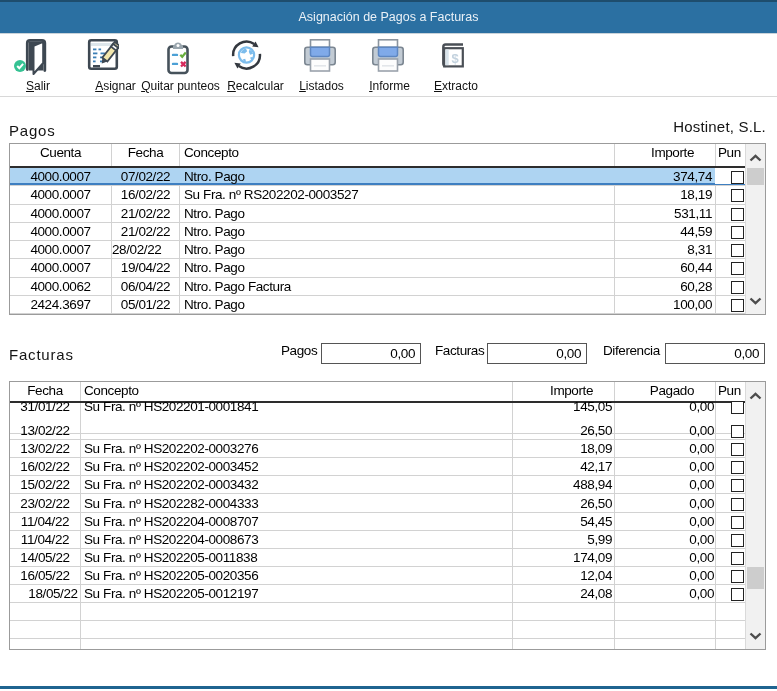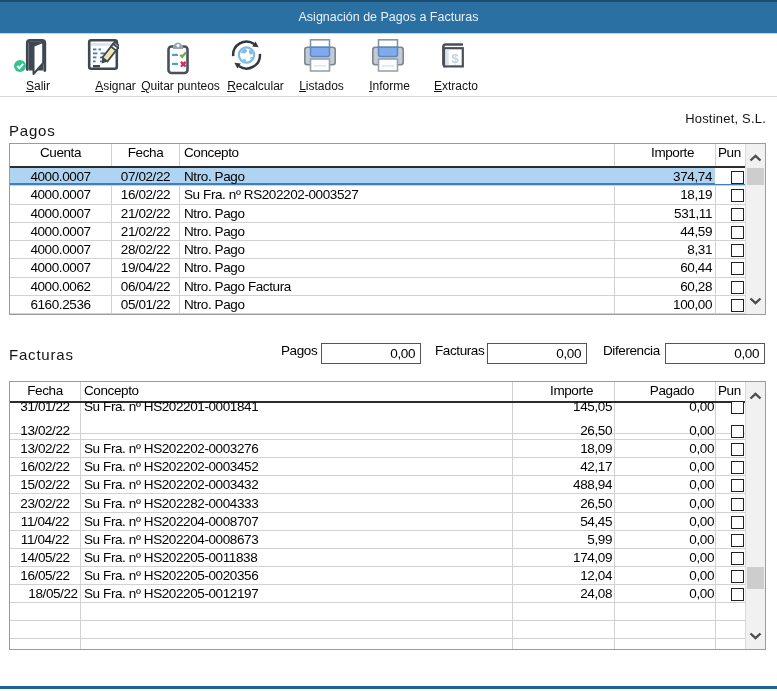--- a/index.html
+++ b/index.html
@@ -94,21 +94,21 @@
   <rect x="11" y="27" width="12" height="1.6" fill="#e3e6ea"></rect>
 </svg>
 <svg class="abs" style="left:441px;top:41px" width="25" height="28" viewBox="0 0 25 28">
   <path d="M4.5 25 q-2.2 0-2.2-2.5 V6 q0-2.5 2.2-2.5 H22" fill="none" stroke="#4a4f56" stroke-width="2.4"></path>
   <rect x="3.2" y="7.2" width="18.6" height="18.2" fill="#fff" stroke="#4a4f56" stroke-width="2.2"></rect>
   <rect x="4.5" y="8.5" width="3.2" height="15.6" fill="#d8e3eb"></rect>
   <text x="14" y="21.5" font-family="Liberation Sans,sans-serif" font-size="13" font-weight="bold" fill="#c3d2de" text-anchor="middle">$</text>
 </svg>
 
 <div class="seclabel" style="left:9px;top:121.5px;font-size:15px;letter-spacing:0.8px">Pagos</div>
-<div class="seclabel" style="right:11px;top:111px;font-size:13px;letter-spacing:0.2px">Hostinet, S.L.</div>
+<div class="seclabel" style="right:11px;top:118px;font-size:15px;letter-spacing:0.2px">Hostinet, S.L.</div>
 
 <div class="tbl" style="left:9px;top:143px;width:757px;height:172px">
   <div class="vl" style="left:101px"></div>
   <div class="vl" style="left:169px"></div>
   <div class="vl" style="left:604px"></div>
   <div class="vl" style="left:705px"></div>
   <div class="hdr" style="height:24px;border-bottom:2px solid #2d2d2d;line-height:23px">
     <span class="cell" style="left:0;width:101px;text-align:center">Cuenta</span>
     <span class="cell" style="left:102px;width:67px;text-align:center">Fecha</span>
     <span class="cell" style="left:174px">Concepto</span>
@@ -141,41 +141,41 @@
       </div>
       <div class="hrow" style="top:78.75px;height:18.25px;">
         <span class="cell" style="left:0;width:101px;text-align:center">4000.0007</span>
         <span class="cell" style="left:102px;width:67px;text-align:center">21/02/22</span>
         <span class="cell" style="left:174px">Ntro. Pago</span>
         <span class="cell" style="right:53px">44,59</span>
         <span class="chk" style="left:721px;top:3px"></span>
       </div>
       <div class="hrow" style="top:97px;height:18.25px;">
         <span class="cell" style="left:0;width:101px;text-align:center">4000.0007</span>
-        <span class="cell" style="left:102px;width:67px;text-align:center">28/02/22</span>
+        <span class="cell" style="left:102px;width:67px;">28/02/22</span>
         <span class="cell" style="left:174px">Ntro. Pago</span>
         <span class="cell" style="right:53px">8,31</span>
         <span class="chk" style="left:721px;top:3px"></span>
       </div>
       <div class="hrow" style="top:115.25px;height:18.25px;">
         <span class="cell" style="left:0;width:101px;text-align:center">4000.0007</span>
         <span class="cell" style="left:102px;width:67px;text-align:center">19/04/22</span>
         <span class="cell" style="left:174px">Ntro. Pago</span>
         <span class="cell" style="right:53px">60,44</span>
         <span class="chk" style="left:721px;top:3px"></span>
       </div>
       <div class="hrow" style="top:133.5px;height:18.25px;">
         <span class="cell" style="left:0;width:101px;text-align:center">4000.0062</span>
         <span class="cell" style="left:102px;width:67px;text-align:center">06/04/22</span>
         <span class="cell" style="left:174px">Ntro. Pago Factura</span>
         <span class="cell" style="right:53px">60,28</span>
         <span class="chk" style="left:721px;top:3px"></span>
       </div>
       <div class="hrow" style="top:151.75px;height:18.25px;">
-        <span class="cell" style="left:0;width:101px;text-align:center">6160.2536</span>
+        <span class="cell" style="left:0;width:101px;text-align:center">2424.3697</span>
         <span class="cell" style="left:102px;width:67px;text-align:center">05/01/22</span>
         <span class="cell" style="left:174px">Ntro. Pago</span>
         <span class="cell" style="right:53px">100,00</span>
         <span class="chk" style="left:721px;top:3px"></span>
       </div>
     </div>
   <div class="sbar" style="width:20px">
     <div class="arrow" style="top:4px"><svg width="13" height="8">
           <path d="M1.5 6.5 L6.5 1.8 L11.5 6.5" fill="none" stroke="#4d4d4d" stroke-width="2.4"></path>
         </svg></div>

